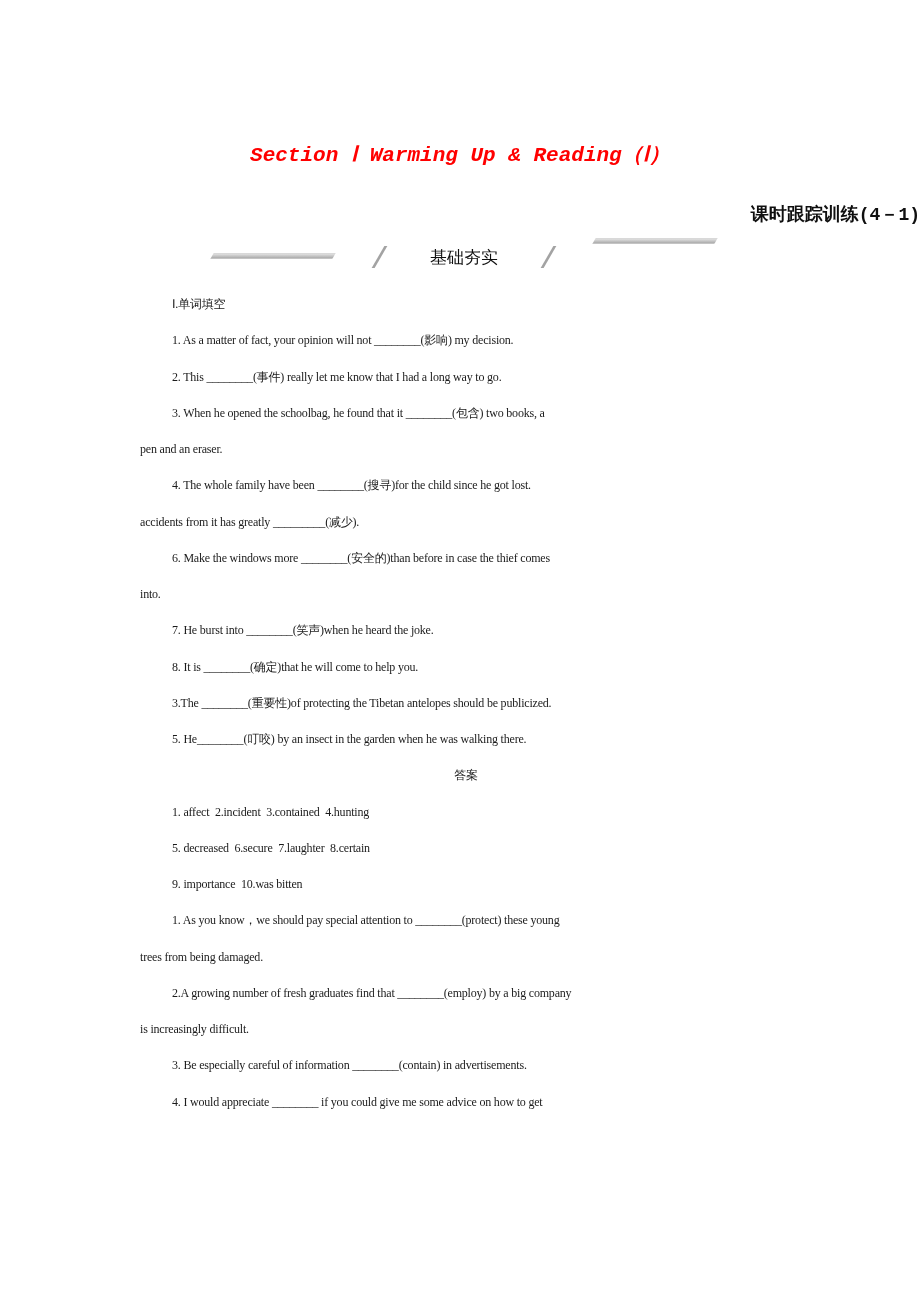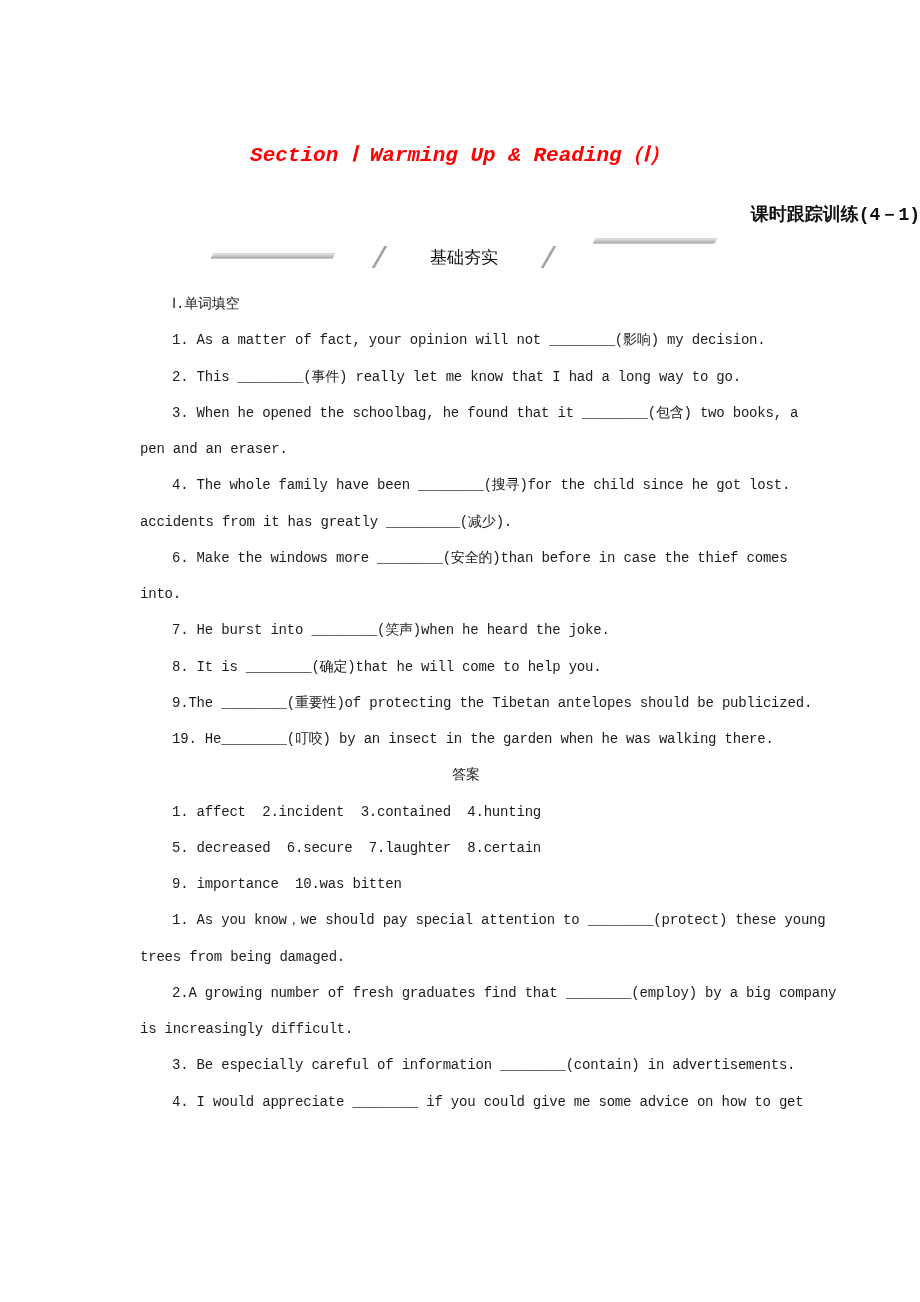--- a/index.html
+++ b/index.html
@@ -47,23 +47,24 @@
   .banner-label {
     font-size:17px; color:#101010;
     padding:0 5px;
     white-space:pre;
   }
   .content {
     position:absolute; top:286px; left:140px; width:652px;
   }
   .line {
     line-height:36.25px;
-    font-size:14px;
+    font-size:12px;
     letter-spacing:-0.2px;
     white-space:pre;
+    font-family:Liberation Serif, serif;
   }
   .indent { padding-left:32px; }
   .center { text-align:center; padding-left:0; }
 </style>
 </head>
 <body>
 
 <div class="doc-title">Section Ⅰ Warming Up &amp; Reading（Ⅰ）</div>
 
 <div class="doc-subtitle">课时跟踪训练(4－1)</div>
@@ -82,22 +83,22 @@
   <div class="line indent">1. As a matter of fact, your opinion will not ________(影响) my decision.</div>
   <div class="line indent">2. This ________(事件) really let me know that I had a long way to go.</div>
   <div class="line indent">3. When he opened the schoolbag, he found that it ________(包含) two books, a</div>
   <div class="line">pen and an eraser.</div>
   <div class="line indent">4. The whole family have been ________(搜寻)for the child since he got lost.</div>
   <div class="line">accidents from it has greatly _________(减少).</div>
   <div class="line indent">6. Make the windows more ________(安全的)than before in case the thief comes</div>
   <div class="line">into.</div>
   <div class="line indent">7. He burst into ________(笑声)when he heard the joke.</div>
   <div class="line indent">8. It is ________(确定)that he will come to help you.</div>
-  <div class="line indent">9.The ________(重要性)of protecting the Tibetan antelopes should be publicized.</div>
-  <div class="line indent">19. He________(叮咬) by an insect in the garden when he was walking there.</div>
+  <div class="line indent">3.The ________(重要性)of protecting the Tibetan antelopes should be publicized.</div>
+  <div class="line indent">5. He________(叮咬) by an insect in the garden when he was walking there.</div>
 
   <div class="line center">答案</div>
   <div class="line indent">1. affect  2.incident  3.contained  4.hunting</div>
   <div class="line indent">5. decreased  6.secure  7.laughter  8.certain</div>
   <div class="line indent">9. importance  10.was bitten</div>
 
   <div class="line indent">1. As you know，we should pay special attention to ________(protect) these young</div>
   <div class="line">trees from being damaged.</div>
   <div class="line indent">2.A growing number of fresh graduates find that ________(employ) by a big company</div>
   <div class="line">is increasingly difficult.</div>

